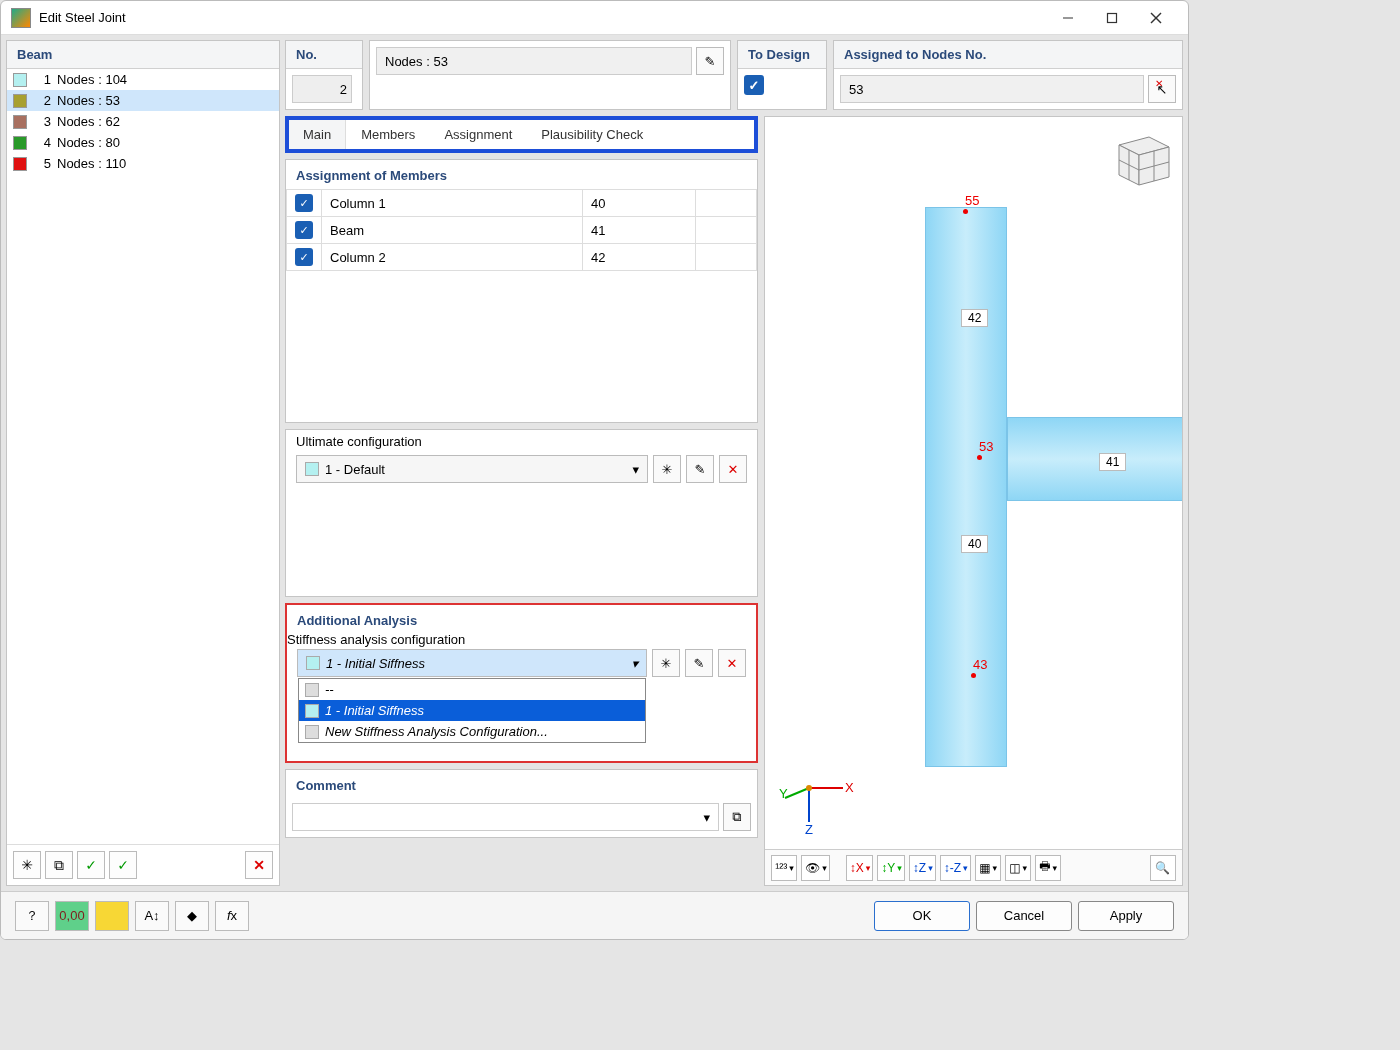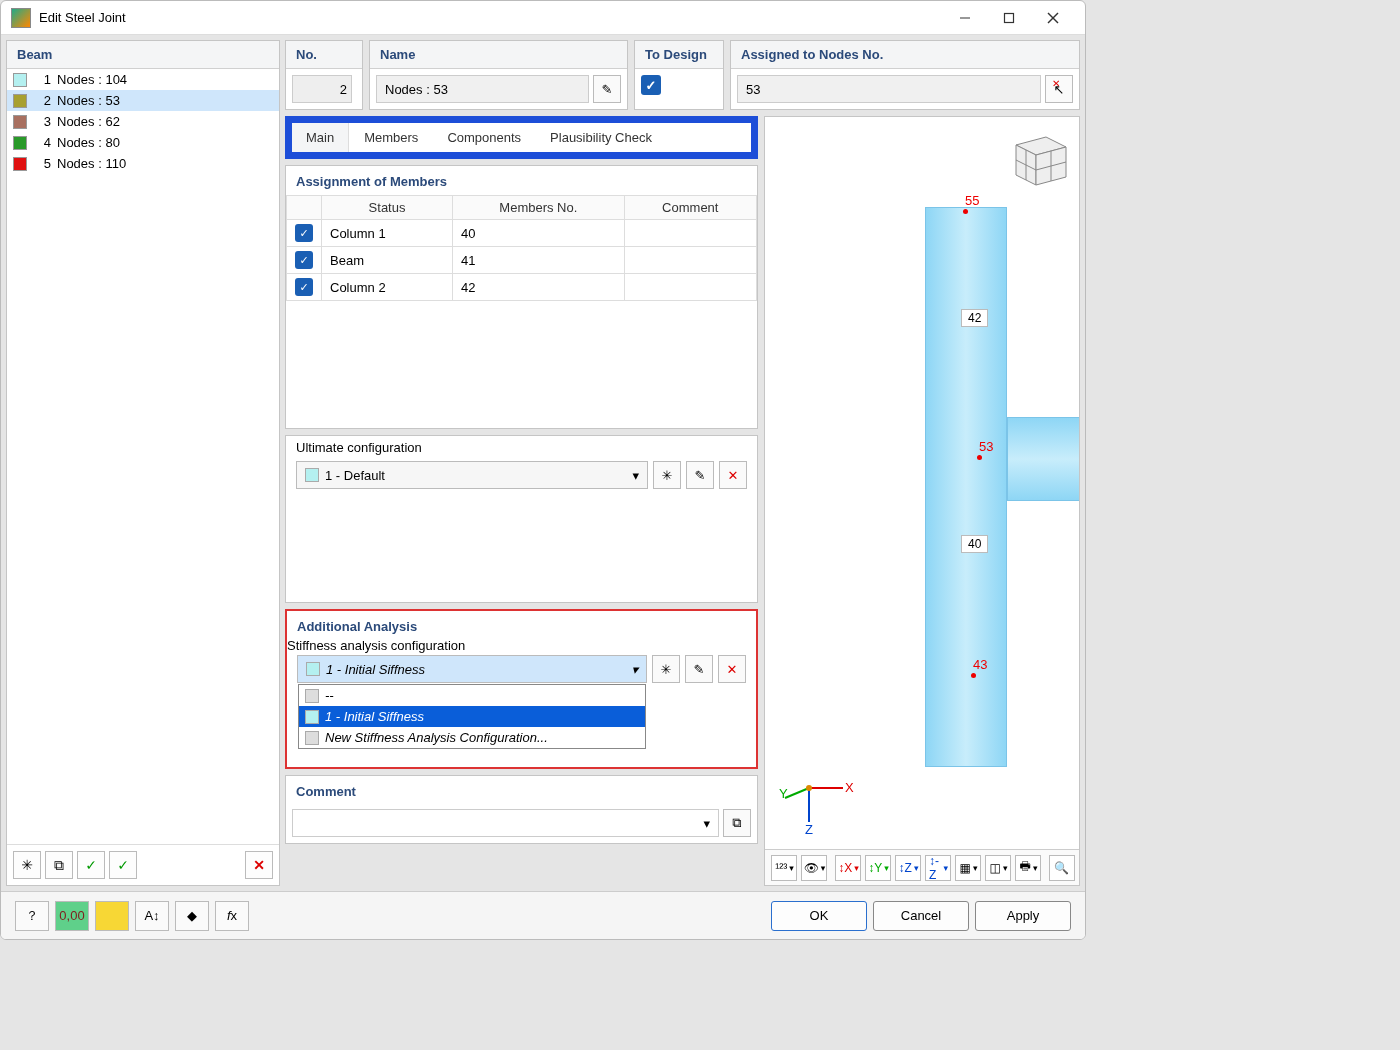--- a/index.html
+++ b/index.html
@@ -1,17 +1,17 @@
 <!DOCTYPE html>
 <html><head>
 <meta charset="utf-8">
 <style>
   * { box-sizing: border-box; font-family: 'Segoe UI', Tahoma, sans-serif; font-size: 13px; }
   body { margin: 0; background: #e5e5e5; }
-  .window { width: 1086px; height: 940px; background: #fff; border: 1px solid #bbb; border-radius: 6px; overflow: hidden; display: flex; flex-direction: column; position: relative; }
+  .window { width: 1189px; height: 940px; background: #fff; border: 1px solid #bbb; border-radius: 6px; overflow: hidden; display: flex; flex-direction: column; position: relative; }
   .titlebar { height: 34px; display: flex; align-items: center; padding: 0 10px; border-bottom: 1px solid #ddd; }
   .titlebar .icon { width: 20px; height: 20px; background: linear-gradient(135deg,#2a8,#f80); margin-right: 8px; border: 1px solid #888; }
   .titlebar .title { flex: 1; }
   .win-btns { display: flex; gap: 0; }
   .win-btn { width: 44px; height: 28px; display: flex; align-items: center; justify-content: center; cursor: pointer; }
   .win-btn svg { width: 12px; height: 12px; }
   .body { flex: 1; display: flex; background: #e5e5e5; padding: 5px; gap: 5px; }
   .panel { background: #fff; border: 1px solid #c5c5c5; }
   .left { width: 274px; display: flex; flex-direction: column; }
   .panel-head { background: #f4f5f6; border-bottom: 1px solid #d0d0d0; padding: 6px 10px; font-weight: 600; color: #2b4a7a; }
@@ -30,21 +30,21 @@
   .card-body { padding: 6px; display: flex; align-items: center; gap: 4px; }
   .no-field { width: 60px; background:#eee;border:1px solid #ccc; padding:4px; text-align:right; height:28px;}
   .name-field { flex: 1; display:flex;}
   .name-field input { flex:1; border:1px solid #ccc; background:#f0f0f0; padding:4px 8px; height:28px;}
   .pen-btn { width:28px;height:28px;border:1px solid #bbb;display:flex;align-items:center;justify-content:center;background:#fafafa;}
   .chk-big { width: 20px; height: 20px; border-radius: 3px; background: #1a5fb4; display:flex;align-items:center;justify-content:center;color:#fff;font-weight:bold;}
   .assigned-field { flex:1; border:1px solid #ccc; background:#f0f0f0; padding:4px 8px; height:28px; display:flex;align-items:center;}
   .pick-btn { width:28px;height:28px;border:1px solid #bbb;display:flex;align-items:center;justify-content:center;background:#fafafa;}
   .main-row { display:flex; gap:6px; flex:1; min-height:0;}
   .mid { width: 473px; display:flex;flex-direction:column; gap:6px;}
-  .tabs { display:flex; background:#fff; border:7px solid #1d4ed8;}
+  .tabs { display:flex; background:#fff; border:4px solid #1d4ed8;}
   .tab { padding:7px 14px; cursor:pointer; color:#333;}
   .tab.active { background:#f4f5f6; border-right:1px solid #ddd; font-weight:400;}
   .tab + .tab { border-left:1px solid transparent;}
   .section-head { color:#2b4a7a; font-weight:600; padding:8px 10px 4px 10px;}
   .members-table { border-collapse: collapse; width:100%; margin-top:2px;}
   .members-table th, .members-table td { border:1px solid #ddd; padding:4px 8px; font-weight:normal;}
   .members-table th { background:#fafafa; color:#333;}
   .chk-s { width:18px;height:18px;border-radius:3px;background:#1a5fb4;display:inline-flex;align-items:center;justify-content:center;color:#fff;font-size:11px;}
   .config { background:#fff;border:1px solid #c5c5c5; padding:0 0 12px 0;}
   .config .lbl { padding:4px 10px;}
@@ -149,21 +149,20 @@
 
     <div class="center">
       <div class="row-top">
         <div class="card" style="width:78px">
           <div class="card-head">No.</div>
           <div class="card-body">
               <input class="no-field" readonly="" value="2" style="">
             </div>
         </div>
         <div class="card" style="flex:1">
-          <div class="card-head">Name</div>
           <div class="card-body name-field">
             <input value="Nodes : 53" style="">
             <div class="pen-btn">✎</div>
           </div>
         </div>
         <div class="card" style="width:90px">
           <div class="card-head">To Design</div>
           <div class="card-body">
               <div class="chk-big">✓</div>
             </div>
@@ -177,34 +176,28 @@
             <div class="pick-btn" style="position:relative"><span style="color:#d00;position:absolute;top:2px;left:6px;font-size:10px">✕</span>↖</div>
           </div>
         </div>
       </div>
 
       <div class="main-row">
         <div class="mid">
           <div class="tabs" id="tabs">
               <div class="tab active">Main</div>
               <div class="tab">Members</div>
-              <div class="tab">Components</div>
+              <div class="tab">Assignment</div>
               <div class="tab">Plausibility Check</div>
             </div>
 
           <div class="config" style="flex:0 0 264px;">
             <div class="section-head">Assignment of Members</div>
             <table class="members-table" id="members-table">
                 <tbody>
-                  <tr>
-                    <th></th>
-                    <th>Status</th>
-                    <th>Members No.</th>
-                    <th>Comment</th>
-                  </tr>
                   <tr>
                     <td style="width:28px;text-align:center"><span class="chk-s">✓</span></td>
                     <td>Column 1</td>
                     <td>40</td>
                     <td></td>
                   </tr>
                   <tr>
                     <td style="width:28px;text-align:center"><span class="chk-s">✓</span></td>
                     <td>Beam</td>
                     <td>41</td>

